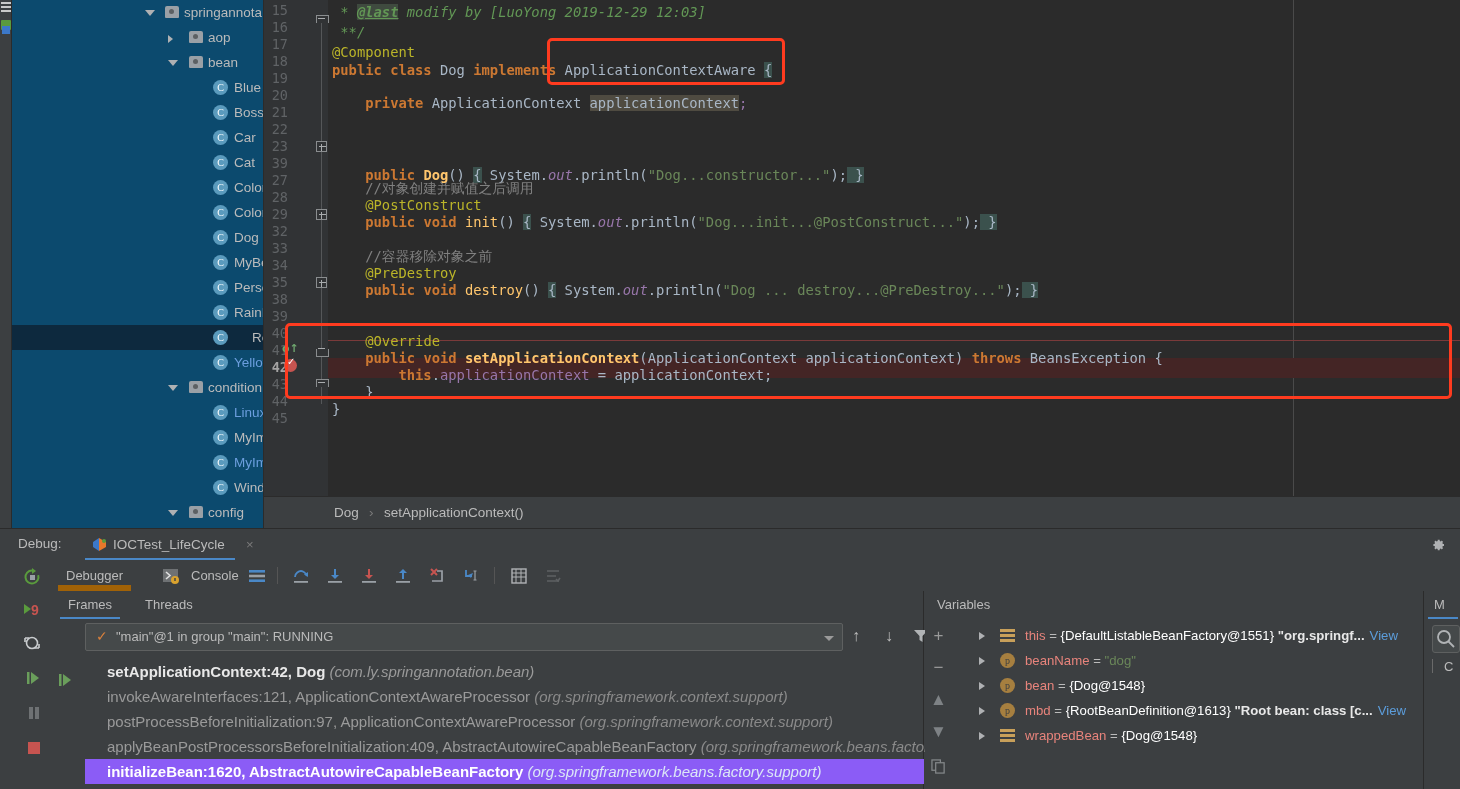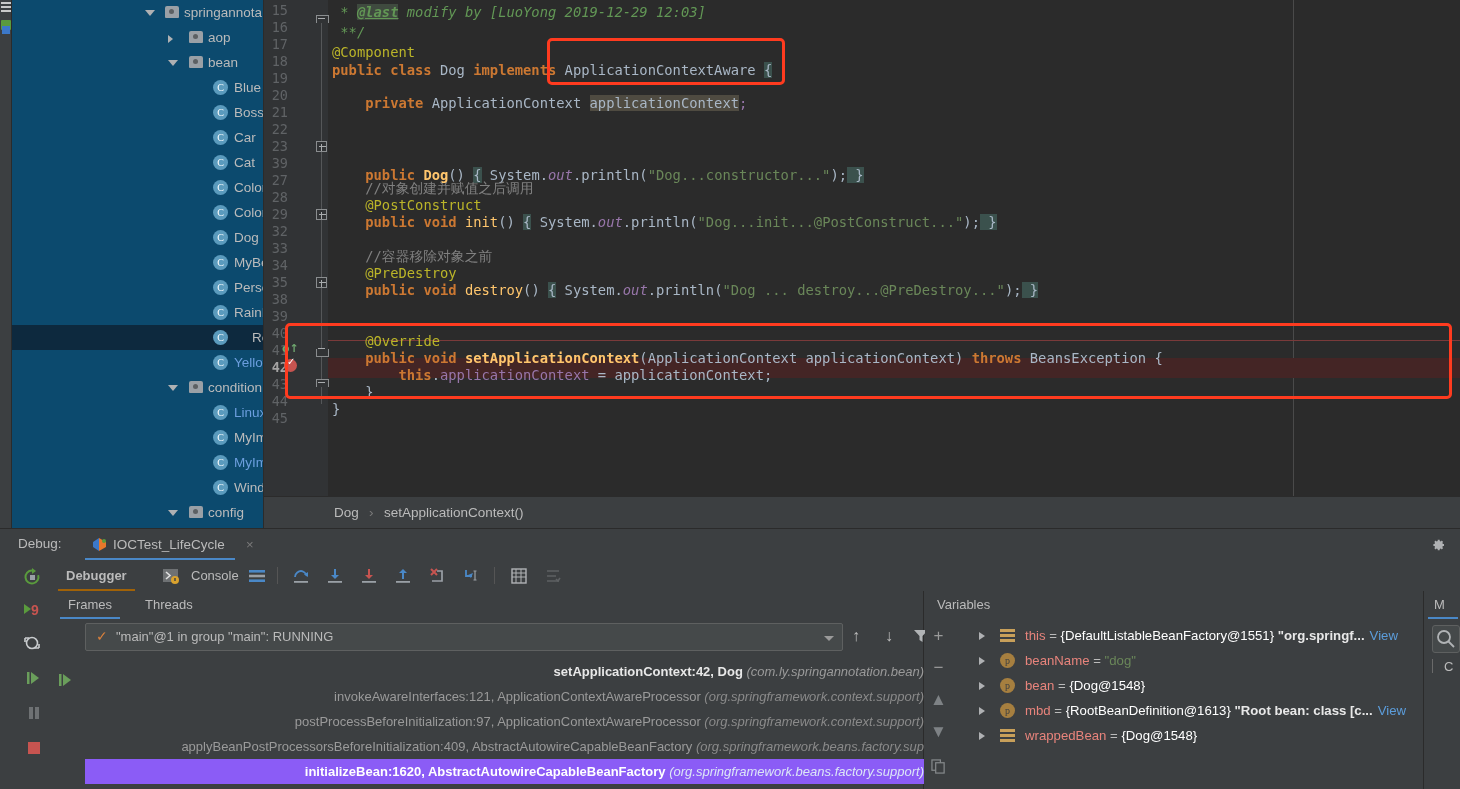--- a/index.html
+++ b/index.html
@@ -97,38 +97,38 @@
         background:#e8792b; clip-path:polygon(0 0,0 100%,100% 70%,100% 30%);}
   .dw-tab .dotg{ position:absolute; left:17px; top:10px; width:4px;height:4px;border-radius:50%;background:#5a9b3d;}
   .dw-close { position:absolute; left:246px; top:8px; font-size:13px; color:#7a7a7a; }
   .gear { position:absolute; right:14px; top:8px; width:16px; height:16px; }
 
   .dsidebar { position:absolute; left:12px; top:31px; width:40px; height:230px; background:#3c3f41; }
   .dsb { position:absolute; left:10px; width:20px; height:20px; }
 
   .dbar { position:absolute; left:52px; top:31px; width:1408px; height:31px; }
   .dbtab { position:absolute; top:0; height:31px; line-height:31px; font-size:13px; color:#bbbbbb; padding:0 8px;}
-  .dbtab.act { border-bottom:2px solid #a16207;font-weight:bold; }
+  .dbtab.act { border-bottom:6px solid #a16207; }
   .dsep { position:absolute; top:7px; width:1px; height:17px; background:#555; }
   .ticon{ position:absolute; top:7px; width:18px; height:18px; }
 
   .frames { position:absolute; left:52px; top:62px; width:872px; height:199px; background:#3c3f41;
             border-right:1px solid #2b2b2b; }
   .ftab { position:absolute; top:0; height:28px; line-height:28px; font-size:13px; color:#bbbbbb; padding:0 8px;}
   .ftab.act { border-bottom:2px solid #4a88c7; }
   .threadsel { position:absolute; left:33px; top:32px; width:758px; height:28px; background:#45494a;
                border:1px solid #5e6060; border-radius:2px; }
   .threadsel .txt { position:absolute; left:30px; top:5px; font-size:13px; color:#bbbbbb; }
   .threadsel .chk { position:absolute; left:10px; top:4px; font-size:14px; color:#d9803c; }
   .threadsel .cv  { position:absolute; right:8px; top:12px; width:0;height:0;
                     border-left:5px solid transparent; border-right:5px solid transparent; border-top:5px solid #9a9a9a;}
   .farrow { position:absolute; top:36px; font-size:16px; color:#bbbbbb; }
 
   .frow { position:absolute; left:33px; width:839px; height:25px; line-height:25px;
-          font-size:13px; color:#9a9a9a; white-space:nowrap; padding-left:22px;text-align:right; }
+          font-size:15px; color:#9a9a9a; white-space:nowrap; padding-left:22px; }
   .frow.cur { color:#e8e8e8; font-weight:bold; }
   .frow.selrow { background:#8b5cf6; color:#ffffff; font-weight:bold; }
   .frow em { font-style:italic; font-weight:normal; color:#8a8a8a; }
   .frow.selrow em { color:#dce6f7; }
   .frow.cur em { color:#9a9a9a; }
 
   .dsb-exec { position:absolute; left:14px; width:16px; height:16px; }
 
   .vars { position:absolute; left:925px; top:62px; width:498px; height:199px; background:#3c3f41; }
   .vars-hd { position:absolute; left:0; top:0; width:498px; height:28px; font-size:13px; color:#bbbbbb; }

